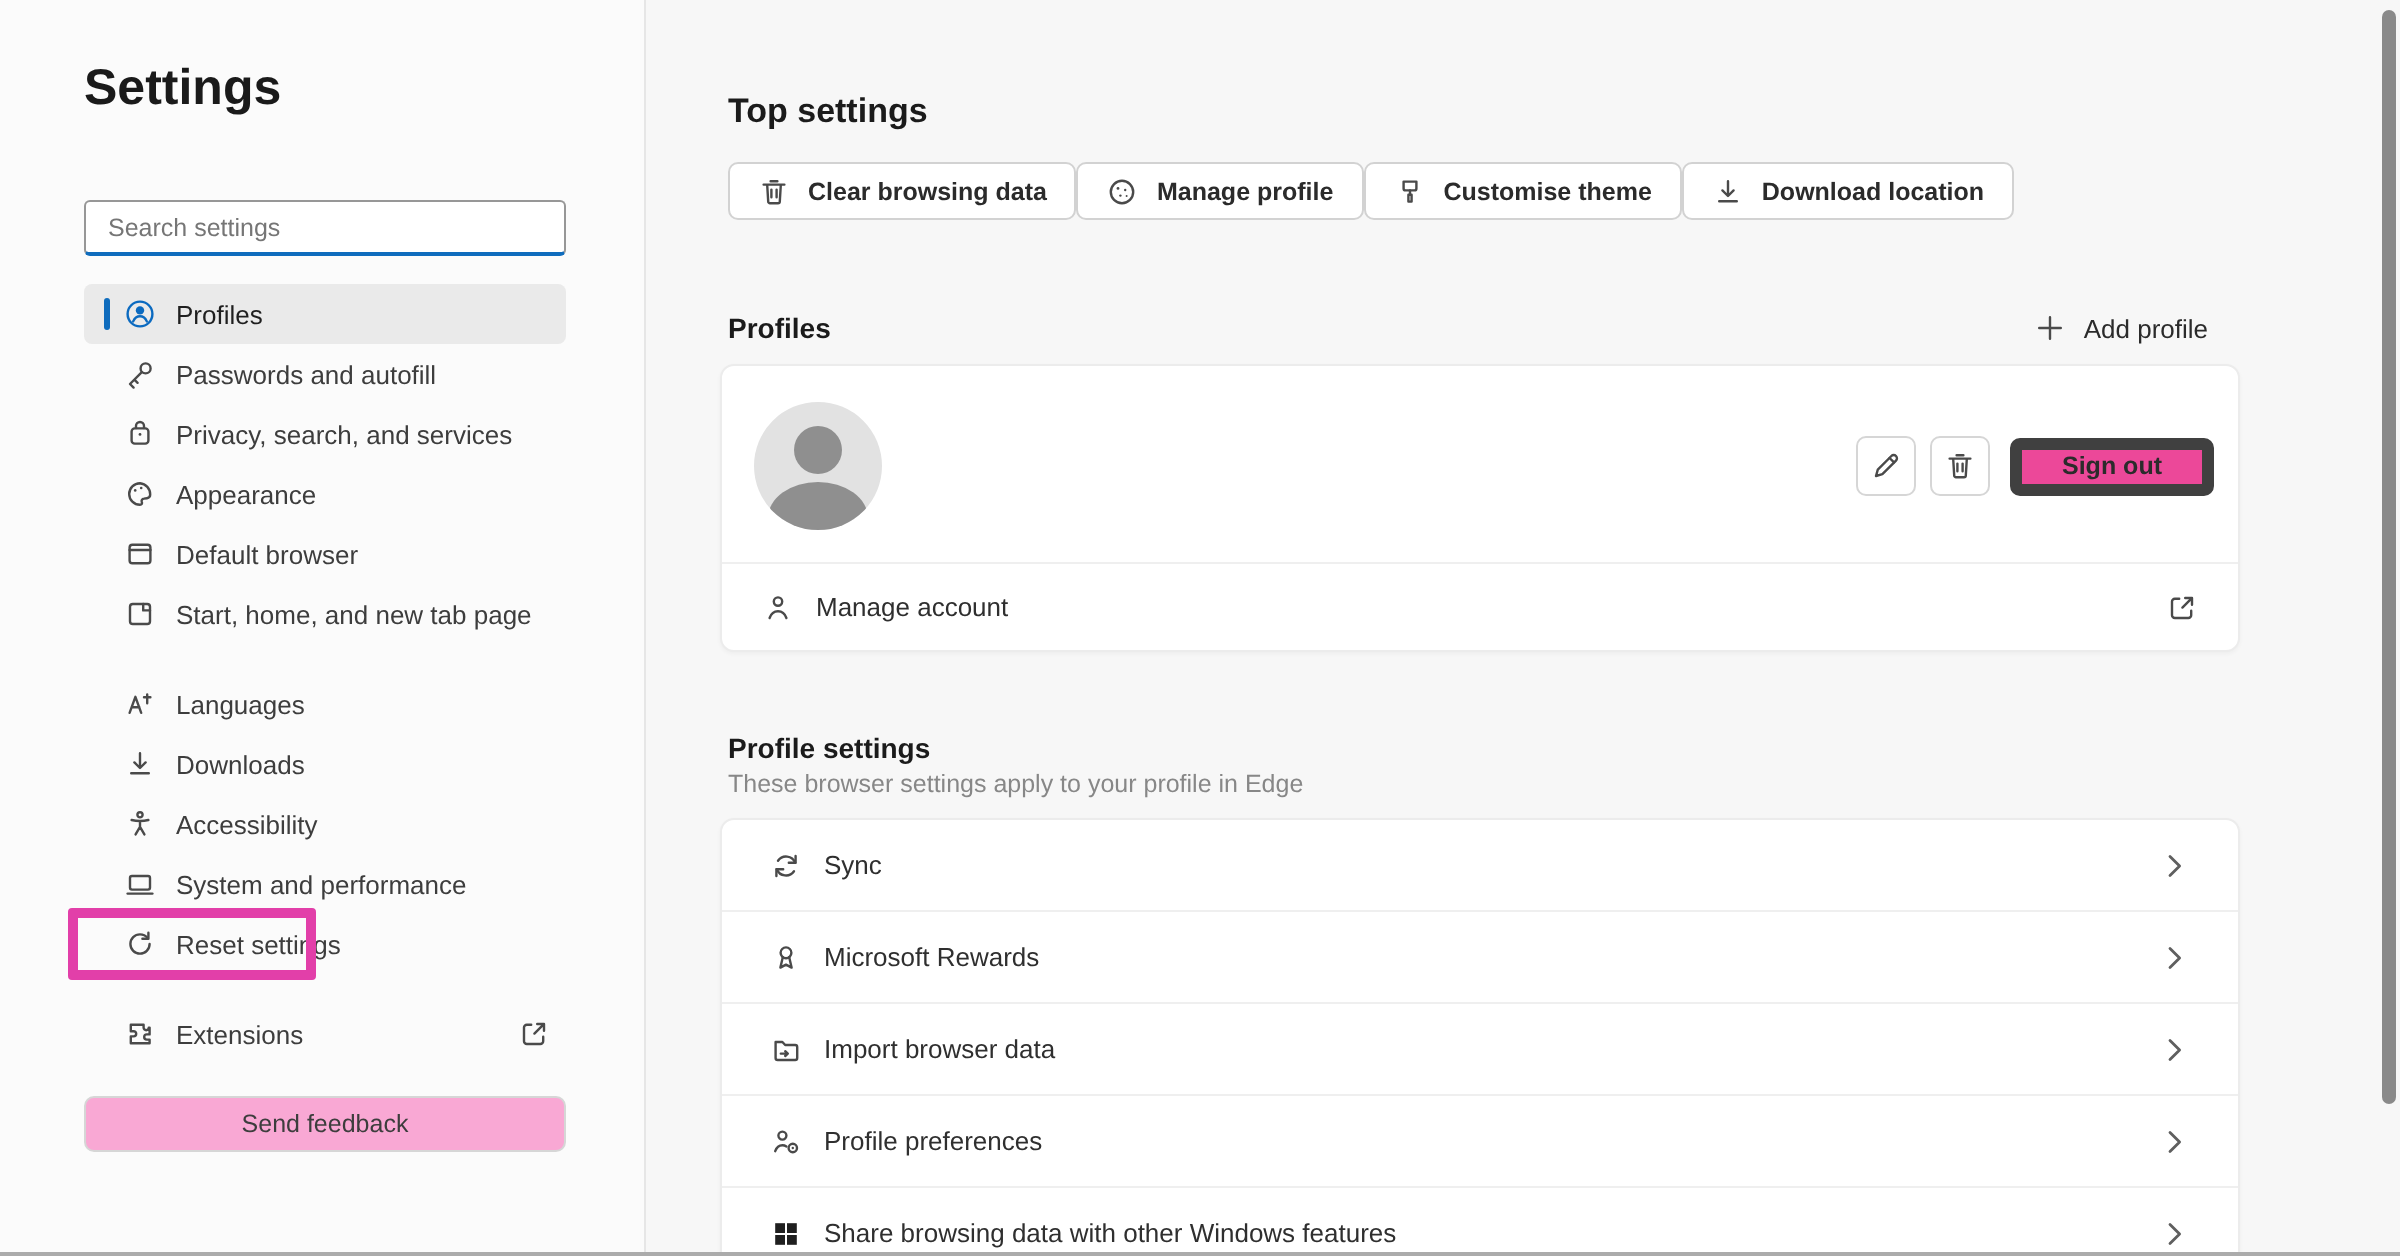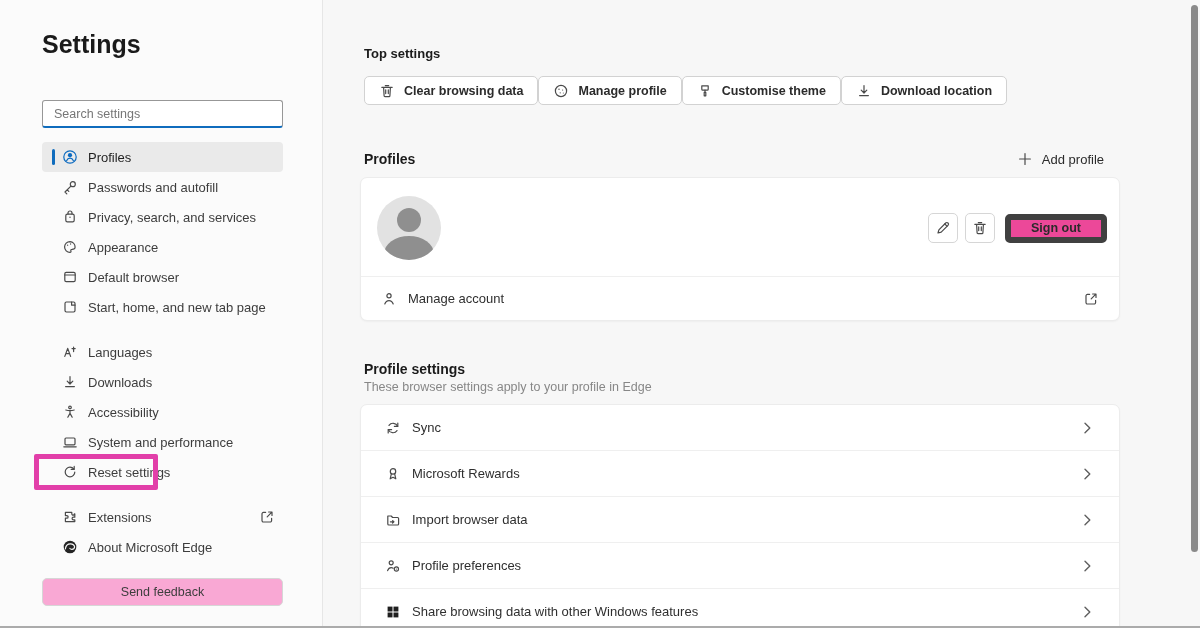--- a/index.html
+++ b/index.html
@@ -46,21 +46,21 @@
   }
   .feedback-btn {
     display:block; margin:16px 0 0 42px; width:241px; height:28px;
     background:#f9a8d4; border:1px solid #d6d6d6; border-radius:5px;
     font-size:12.5px; color:#3d3d3d; font-family:"Liberation Sans", sans-serif;
     cursor:pointer;
   }
 
   
   .main { position:absolute; left:323px; top:0; right:0; bottom:0; padding-left:37px; }
-  .top-settings-title { margin:46px 0 0 4px; font-size:13px; font-weight:600; color:#1b1b1b; }
+  .top-settings-title { margin:46px 0 0 4px; font-size:17px; font-weight:600; color:#1b1b1b; }
   .chip-row { display:flex; margin:15px 0 0 4px; }
   .chip {
     display:inline-flex; align-items:center; gap:9px; height:29px; padding:0 14px;
     background:#fff; border:1px solid #d2d2d2; border-radius:5px;
     font-size:12.5px; font-weight:700; color:#2b2b2b; cursor:pointer;
     font-family:"Liberation Sans", sans-serif;
   }
   .section-head {
     display:flex; align-items:center; justify-content:space-between;
     width:760px; margin:46px 0 0 0; padding:0 16px 0 4px;
@@ -224,27 +224,20 @@
       <div class="nav-item">
         <svg class="icon16 stroke" viewBox="0 0 16 16">
           <path d="M6.2 3.4h3.6v1.4a1.3 1.3 0 1 0 2.6 0h.4v3.4h-1.4a1.3 1.3 0 1 0 0 2.6h1.4v1.8H3.4V9.2h1.4a1.3 1.3 0 1 0 0-2.6H3.4V3.4h2.8z"></path>
         </svg>
         <span>Extensions</span>
         <svg class="icon16 stroke trail" viewBox="0 0 16 16">
           <path d="M6.6 3.4H4.4A1.4 1.4 0 0 0 3 4.8v6.8A1.4 1.4 0 0 0 4.4 13h6.8a1.4 1.4 0 0 0 1.4-1.4V9.4M9.6 3h3.4v3.4M12.8 3.2 8.2 7.8"></path>
         </svg>
       </div>
 
-      <div class="nav-item">
-        <svg class="icon16" viewBox="0 0 16 16">
-          <circle cx="8" cy="8" r="6.3" fill="#242424"></circle>
-          <path d="M3.4 9.8c.4-3.2 2.3-5 5-5 2.2 0 3.9 1.2 4.2 3 0 1.6-1.2 2.5-2.8 2.5-.8 0-1.5-.3-1.9-.8" fill="none" stroke="#fbfbfb" stroke-width="1.2" stroke-linecap="round"></path>
-        </svg>
-        <span>About Microsoft Edge</span>
-      </div>
     </div>
 
     <button class="feedback-btn">Send feedback</button>
   </div>
 
   <div class="main">
 
     <div class="top-settings-title">Top settings</div>
 
     <div class="chip-row">

